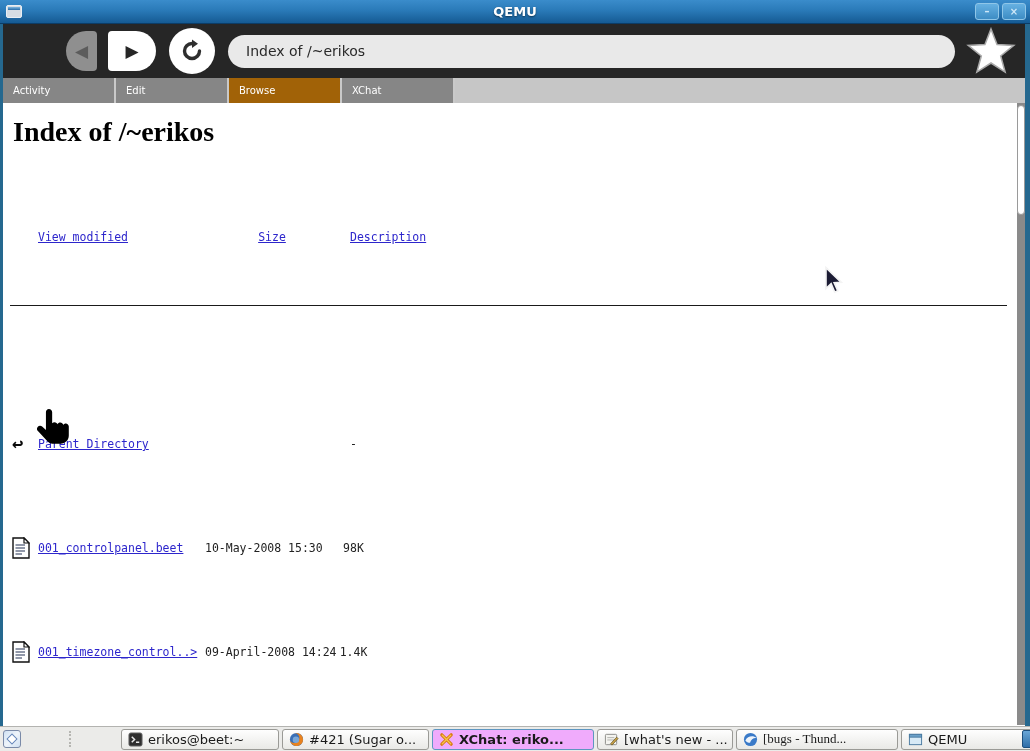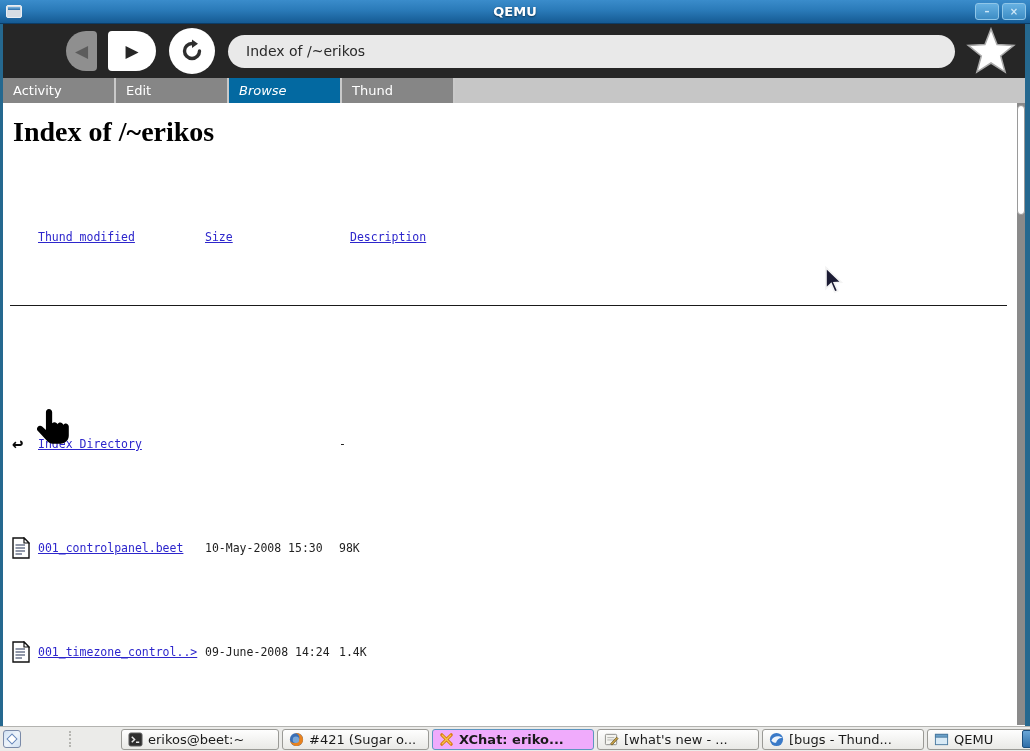--- a/index.html
+++ b/index.html
@@ -21,29 +21,29 @@
   
   .toolbar { height:54px; background:#262626; display:flex; align-items:center; padding-left:63px; }
   .nav-back { width:31px; height:40px; background:#8f8f8f; border-radius:20px 4px 4px 20px; display:flex; align-items:center; justify-content:center; color:#5c5c5c; font-size:17px; }
   .nav-fwd { width:48px; height:40px; background:#fff; border-radius:4px 20px 20px 4px; display:flex; align-items:center; justify-content:center; color:#262626; font-size:17px; margin-left:11px; }
   .nav-refresh { width:46px; height:46px; background:#fff; border-radius:50%; display:flex; align-items:center; justify-content:center; margin-left:13px; }
   .urlbar { flex:1; height:33px; background:#e9e9e9; border-radius:17px; margin:0 8px 0 13px; border:none; padding:0 18px; font-family:"DejaVu Sans",sans-serif; font-size:14px; color:#2a2a2a; outline:none; }
   .star-wrap { width:56px; display:flex; justify-content:center; margin-right:6px; }
 
   
   .tabbar { height:25px; background:#c6c6c6; display:flex; }
-  .tab { width:113px; height:25px; background:#868686; color:#fff; font-size:13px; line-height:25px; padding-left:10px; border-right:2px solid #c9c9c9; }
-  .tab.active { background:#0369a1;font-style:italic; }
+  .tab { width:113px; height:25px; background:#868686; color:#fff; font-size:10px; line-height:25px; padding-left:10px; border-right:2px solid #c9c9c9; }
+  .tab.active { background:#a16207; }
 
   
   .content { position:relative; height:622px; background:#fff; overflow:hidden; }
   .page-heading { font-family:"Liberation Serif","DejaVu Serif",serif; font-weight:bold; font-size:28px; color:#000; margin:13px 0 0 10px; }
   .listing { font-family:"DejaVu Sans Mono","Liberation Mono",monospace; font-size:11.5px; line-height:26px; color:#222; margin-top:24px; white-space:pre; }
   .lrow { display:grid; grid-template-columns:26px 167px 134px 29px 1fr; padding-left:9px; height:26px; align-items:center; }
-  .lrow .cell-size { text-align:left; }
+  .lrow .cell-size { text-align:center; }
   .lrow .cell-desc { padding-left:11px; }
   .lrow .cell-icon { position:relative; height:26px; }
   .lrow .cell-icon svg, .lrow .cell-icon .gicon { position:absolute; left:0; top:2px; }
   a.dirlink { color:#2d26cc; text-decoration:underline; }
   .list-hr { border:none; border-top:1px solid #1a1a1a; margin:3px 18px 10px 7px; }
   .glyph-back { font-size:19px; color:#0a0a0a; line-height:20px; font-weight:bold; }
 
   
   .scroll-track { position:absolute; top:0; bottom:0; right:0; width:8px; background:#8a8a8a; }
   .scroll-thumb { position:absolute; top:2px; right:0; width:8px; height:110px; background:#fff; border:1px solid #9a9a9a; border-radius:4px; }
@@ -168,59 +168,59 @@
       </div>
     </div>
 
     <div class="tabbar" id="tabbar">
       <div class="tab"><span>Activity</span></div>
 
       <div class="tab"><span>Edit</span></div>
 
       <div class="tab active"><span>Browse</span></div>
 
-      <div class="tab"><span>Thund</span></div>
+      <div class="tab"><span>XChat</span></div>
     </div>
 
     <div class="content">
       <h1 class="page-heading">Index of /~erikos</h1>
 
       <div class="listing">
         <div class="lrow">
           <span class="cell-icon"></span>
-          <span><a class="dirlink" href="#">Thund modified</a></span>
+          <span><a class="dirlink" href="#">View modified</a></span>
           <span class="cell-size"><a class="dirlink" href="#">Size</a></span>
           <span class="cell-desc"><a class="dirlink" href="#">Description</a></span>
         </div>
         <hr class="list-hr">
         <div id="rows" style="margin-top:11px">
         <div class="lrow">
           <span class="cell-icon"><span class="gicon glyph-back">↩</span></span>
-          <span><a class="dirlink" href="#">Index Directory</a></span>
+          <span><a class="dirlink" href="#">Parent Directory</a></span>
           <span></span>
           <span class="cell-size">-</span>
           <span class="cell-desc"></span>
         </div>
       
         <div class="lrow">
           <span class="cell-icon"><svg width="18" height="22">
                   <use href="#sym-text"></use>
                 </svg></span>
           <span><a class="dirlink" href="#">001_controlpanel.beet</a></span>
           <span>10-May-2008 15:30</span>
           <span class="cell-size">98K</span>
           <span class="cell-desc"></span>
         </div>
       
         <div class="lrow">
           <span class="cell-icon"><svg width="18" height="22">
                   <use href="#sym-text"></use>
                 </svg></span>
           <span><a class="dirlink" href="#">001_timezone_control..&gt;</a></span>
-          <span>09-June-2008 14:24</span>
+          <span>09-April-2008 14:24</span>
           <span class="cell-size">1.4K</span>
           <span class="cell-desc"></span>
         </div>
       
         
       
         
       
         
       
@@ -285,28 +285,28 @@
       <span>#421 (Sugar o...</span>
     </div>
 
     <div class="taskbtn active" style="width: 162px;">
       <svg class="ticon">
             <use href="#sym-tb-xchat"></use>
           </svg>
       <span>XChat: eriko...</span>
     </div>
 
-    <div class="taskbtn" style="width: 162px;">
+    <div class="taskbtn" style="width: 136px;">
       <svg class="ticon">
             <use href="#sym-tb-note"></use>
           </svg>
       <span>[what's new - ...</span>
     </div>
 
-    <div class="taskbtn" style="width: 162px;">
+    <div class="taskbtn" style="width: 162px; font-family: Liberation Serif, serif;">
       <svg class="ticon">
             <use href="#sym-tb-thunderbird"></use>
           </svg>
       <span>[bugs - Thund...</span>
     </div>
 
     <div class="taskbtn" style="width: 161px;">
       <svg class="ticon">
             <use href="#sym-tb-window"></use>
           </svg>

